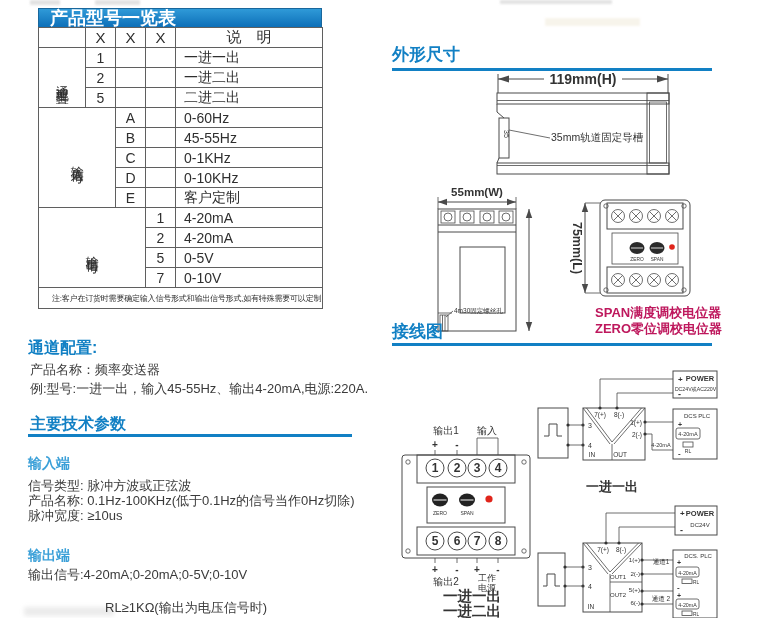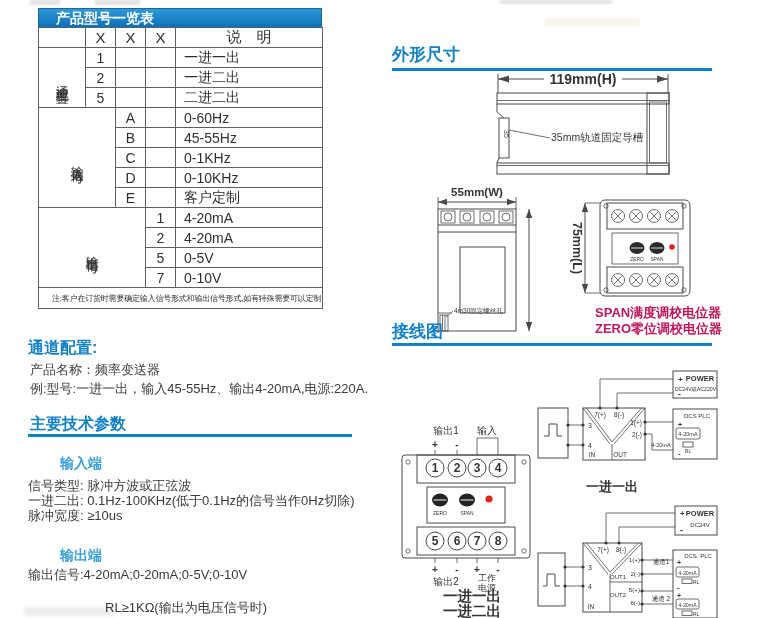--- a/index.html
+++ b/index.html
@@ -8,35 +8,35 @@
           font-family:"Liberation Sans","DejaVu Sans",sans-serif; }
   .art { position:absolute; background:#c7c7c7; opacity:.5; filter:blur(1px); }
 
   
   .title-blue { position:absolute; color:#1280c4; font-weight:bold; font-size:17px; white-space:nowrap; }
   .rule { position:absolute; background:#1280c4; }
 
   
   .mt-header { position:absolute; left:38px; top:8px; width:284px; height:19px;
     background:linear-gradient(180deg,#2f9ad8 0%,#0d6fb8 100%);
-    color:#fff; font-size:14px; font-weight:bold; line-height:19px; padding-left:17px;
+    color:#fff; font-size:18px; font-weight:bold; line-height:19px; padding-left:11px;
     border:1px solid #19679c; border-bottom:none; }
   table.spec { position:absolute; left:38px; top:27px; width:284px; border-collapse:collapse; table-layout:fixed; }
   table.spec td { border:1px solid #5f5f5f; height:20px; text-align:center;
     font-size:14px; color:#2f2f2f; padding:0; white-space:nowrap; }
   table.spec tr.hrow td { font-size:15px; }
   table.spec td.desc { text-align:left; padding-left:8px; font-size:14px; }
   .vtext { writing-mode:vertical-rl; text-orientation:upright; display:inline-block;
     line-height:1.05; letter-spacing:2px; font-size:13px; color:#2f2f2f; }
   table.spec tr.noterow td { font-size:8px; text-align:left; padding:0 13px; height:21px;
     letter-spacing:-0.2px; color:#2f2f2f; }
 
   
   .body-text { position:absolute; font-size:13px; color:#3a3a3a; white-space:nowrap; }
-  .sub-blue  { position:absolute; font-size:14px; font-weight:bold; color:#3ba0d8; white-space:nowrap;margin-left:32px; }
+  .sub-blue  { position:absolute; font-size:14px; font-weight:bold; color:#3ba0d8; white-space:nowrap; }
   .note-bold { position:absolute; font-size:13px; font-weight:bold; color:#be185d; white-space:nowrap; }
 
   
   svg { position:absolute; overflow:visible; }
   svg text { font-family:"Liberation Sans","DejaVu Sans",sans-serif; fill:#333; }
   .ln   { stroke:#4a4a4a; stroke-width:1; fill:none; }
   .ln2  { stroke:#4a4a4a; stroke-width:0.8; fill:none; }
   .arr  { fill:#4a4a4a; stroke:none; }
   .dot  { fill:#333; stroke:none; }
 </style>
@@ -138,21 +138,21 @@
 
   <div class="title-blue" style="left:28px;top:338px;font-size:16px">通道配置:</div>
   <div class="body-text" style="left:30px;top:361px">产品名称：频率变送器</div>
   <div class="body-text" style="left:30px;top:380px">例:型号:一进一出，输入45-55Hz、输出4-20mA,电源:220A.</div>
 
   <div class="title-blue" style="left:30px;top:414px;font-size:16px">主要技术参数</div>
   <div class="rule" style="left:28px;top:434px;width:324px;height:3px"></div>
 
   <div class="sub-blue" style="left:28px;top:455px">输入端</div>
   <div class="body-text" style="left:28px;top:477px">信号类型: 脉冲方波或正弦波</div>
-  <div class="body-text" style="left:28px;top:492px">一进二出: 0.1Hz-100KHz(低于0.1Hz的信号当作0Hz切除)</div>
+  <div class="body-text" style="left:28px;top:492px">产品名称: 0.1Hz-100KHz(低于0.1Hz的信号当作0Hz切除)</div>
   <div class="body-text" style="left:28px;top:507px">脉冲宽度: ≥10us</div>
 
   <div class="sub-blue" style="left:28px;top:547px">输出端</div>
   <div class="body-text" style="left:28px;top:566px">输出信号:4-20mA;0-20mA;0-5V;0-10V</div>
   <div class="body-text" style="left:105px;top:599px">RL≥1KΩ(输出为电压信号时)</div>
 
   <div class="title-blue" style="left:392px;top:43px">外形尺寸</div>
   <div class="rule" style="left:392px;top:68px;width:320px;height:2.5px"></div>
 
   <svg style="left:450px;top:72px" width="245" height="115" viewBox="0 0 245 115">

